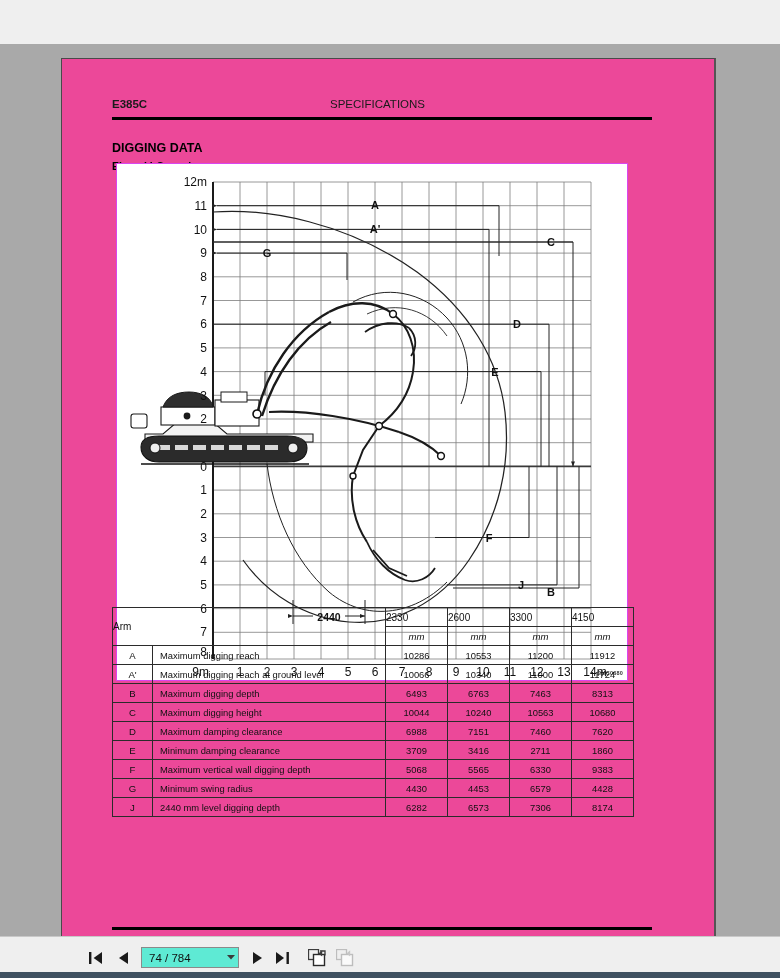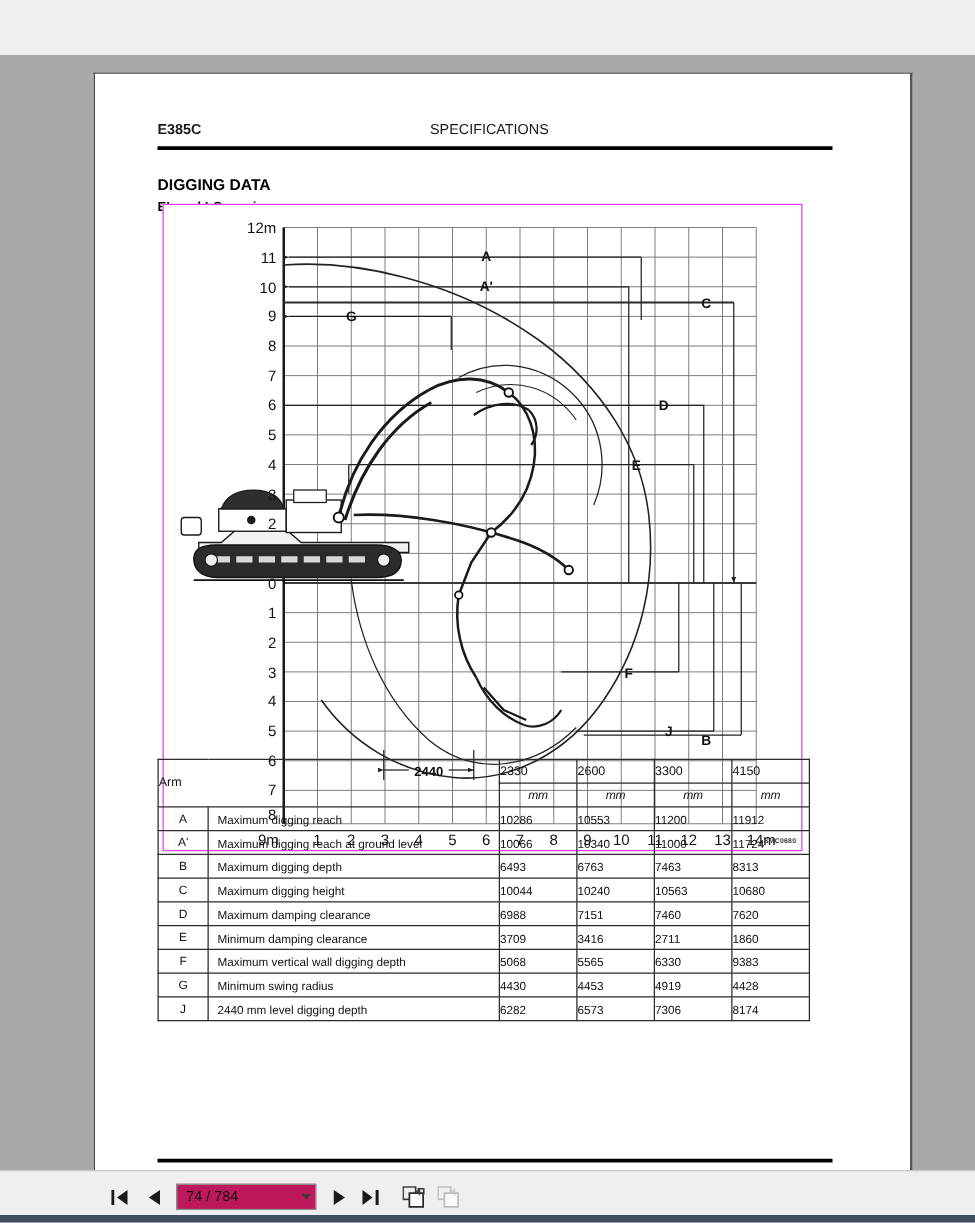--- a/index.html
+++ b/index.html
@@ -8,23 +8,23 @@
     background: #efefef;
     font-family: "Liberation Sans", sans-serif;
     overflow: hidden;
   }
   #viewer {
     position: absolute; left: 0; top: 44px;
     width: 780px; height: 892px;
     background: #a9a9a9;
   }
   #page {
-    position: absolute; left: 75px; top: 14px;
+    position: absolute; left: 61px; top: 14px;
     width: 655px; height: 912px;
-    background: #ffffff;
+    background: #ec4899;
     border: 1px solid #4a4a4a;
     border-right: 2px solid #555;
     border-bottom: 2px solid #555;
   }
   .page-inner { position: relative; width: 100%; height: 100%; }
 
   
   .hdr-row {
     position: absolute; left: 50px; top: 39px; width: 540px;
     display: flex; align-items: baseline;
@@ -69,21 +69,21 @@
     border-collapse: collapse;
     font-size: 9.4px; color: #111;
   }
   #spec-table td, #spec-table th {
     border: 1px solid #2b2b2b;
     padding: 0; height: 19px;
     font-weight: normal;
   }
   .c-letter { width: 40px; text-align: center; font-weight: bold; font-size: 9.6px; }
   .c-desc   { padding-left: 7px !important; text-align: left; }
-  .c-val    { width: 62px; }
+  .c-val    { width: 62px; text-align: center; }
   .th-arm   { text-align: left; font-weight: bold; font-size: 10px; height: 38px; }
   .th-num   { text-align: left; font-weight: bold; font-size: 10px; }
   .th-unit  { text-align: center; font-weight: bold; font-size: 9.6px; font-style: italic; }
 
   
   .foot-rule {
     position: absolute; left: 50px; top: 868px;
     width: 540px; height: 2.5px; background: #000;
   }
   .foot-txt {
@@ -100,22 +100,22 @@
     display: flex; align-items: center;
     padding-left: 84px; gap: 0;
   }
   .tb-btn {
     width: 26px; height: 26px;
     display: flex; align-items: center; justify-content: center;
     background: transparent; border: none; cursor: pointer;
   }
   .tb-btn svg { display: block; }
   #page-box {
-    width: 112px; height: 21px;
-    border: 1px solid #8a8a8a; background: #be185d;
+    width: 98px; height: 21px;
+    border: 1px solid #8a8a8a; background: #5eead4;
     display: flex; align-items: center;
     margin: 0 5px; position: relative;
   }
   #page-num {
     font-size: 11.5px; color: #111; padding-left: 7px;
     flex: 1; font-family: "Liberation Sans", sans-serif;
   }
   .caret-box {
     width: 14px; height: 19px;
     display: flex; align-items: center; justify-content: center;
@@ -425,21 +425,21 @@
               <td class="c-val">5068</td>
               <td class="c-val">5565</td>
               <td class="c-val">6330</td>
               <td class="c-val">9383</td>
             </tr>
             <tr>
               <td class="c-letter">G</td>
               <td class="c-desc">Minimum swing radius</td>
               <td class="c-val">4430</td>
               <td class="c-val">4453</td>
-              <td class="c-val">4919</td>
+              <td class="c-val">6579</td>
               <td class="c-val">4428</td>
             </tr>
             <tr>
               <td class="c-letter">J</td>
               <td class="c-desc">2440 mm level digging depth</td>
               <td class="c-val">6282</td>
               <td class="c-val">6573</td>
               <td class="c-val">7306</td>
               <td class="c-val">8174</td>
             </tr>

